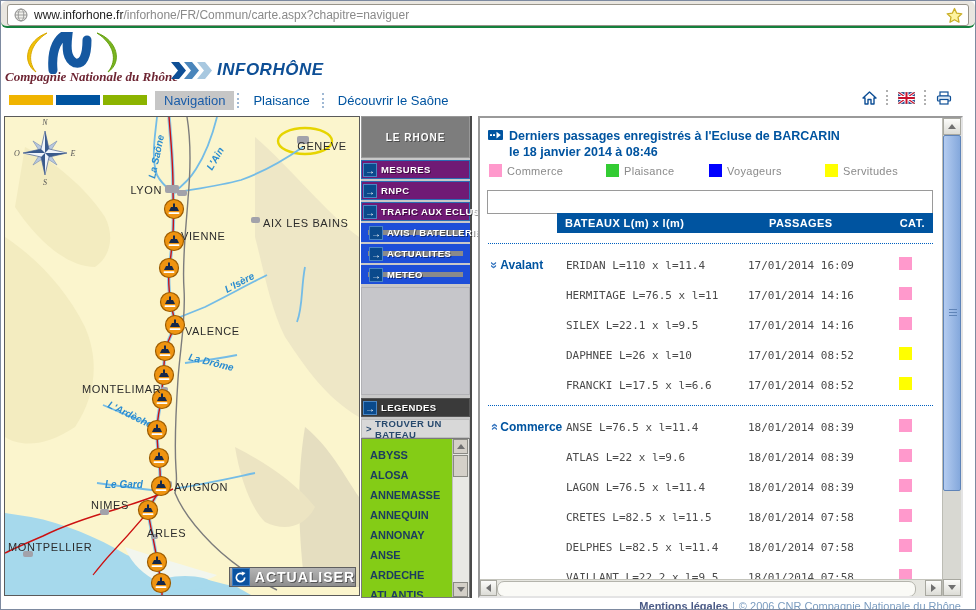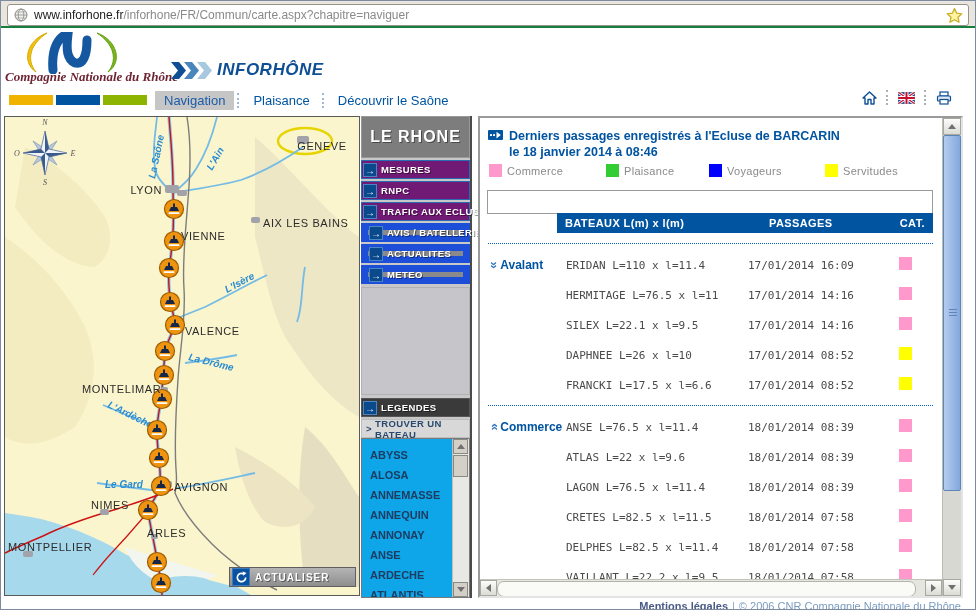--- a/index.html
+++ b/index.html
@@ -1,21 +1,21 @@
 <!DOCTYPE html>
 <html><head>
 <meta charset="utf-8">
 <style>
   html,body{margin:0;padding:0;background:#cfd4dc;}
   .app{position:relative;width:976px;height:610px;overflow:hidden;background:#fff;
        border:1px solid #7d8aa0;box-sizing:border-box;
        font-family:"Liberation Sans",sans-serif;}
   
   .browser-bar{position:absolute;left:0;top:0;width:100%;height:27px;background:#e9e6e0;
-               border-bottom:2px solid #15803d;box-sizing:border-box;}
+               border-bottom:2px solid #15803d;box-sizing:border-box;border-radius:6px;}
   .url-field{position:absolute;left:6px;top:3px;right:6px;height:20px;background:#fff;
              border:1px solid #98948a;border-radius:3px;display:flex;align-items:center;}
   .globe{margin:0 6px 0 6px;flex:0 0 auto;}
   .url-text{font-size:12px;color:#8a8a8a;white-space:nowrap;overflow:hidden;}
   .url-text .host{color:#1c1c1c;}
   .bookmark-star{margin-left:auto;margin-right:5px;flex:0 0 auto;cursor:pointer;}
   
   .logo{position:absolute;left:8px;top:31px;}
   .logo-caption{position:absolute;left:4px;top:68px;font-family:"Liberation Serif",serif;
                 font-style:italic;font-weight:bold;font-size:13px;color:#6e2533;white-space:nowrap;}
@@ -36,43 +36,43 @@
   .map-panel{position:absolute;left:3px;top:115px;width:356px;height:480px;
              border:1px solid #5a5a5a;box-sizing:border-box;overflow:hidden;background:#fbf5cd;}
   .map-city{font-size:11px;fill:#2b2b2b;letter-spacing:.6px;font-family:"Liberation Sans",sans-serif;}
   .map-river{font-size:10px;font-weight:bold;font-style:italic;fill:#2a8cd0;font-family:"Liberation Sans",sans-serif;}
   .compass-letter{font-size:8px;font-style:italic;fill:#555;font-family:"Liberation Serif",serif;}
   .refresh-btn{position:absolute;right:3px;bottom:8px;width:127px;height:20px;
                background:linear-gradient(#b4b4b4,#8e8e8e);border:1px solid #5f5f5f;box-sizing:border-box;
                display:flex;align-items:center;cursor:pointer;}
   .refresh-ico{width:16px;height:16px;background:#0a52a0;border:1px solid #3a7ac0;margin:0 5px 0 2px;
                display:flex;align-items:center;justify-content:center;}
-  .refresh-label{color:#fff;font-size:10px;font-weight:bold;letter-spacing:1px;
+  .refresh-label{color:#fff;font-size:14px;font-weight:bold;letter-spacing:1px;
                  text-shadow:1px 1px 0 #555;}
   
   .menu-col{position:absolute;left:360px;top:115px;width:111px;height:482px;background:#c8c8c8;
             border-right:2px solid #4a4a4a;box-sizing:border-box;display:flex;flex-direction:column;}
   .menu-title{height:40px;background:#7d7d7d;border:1px solid #989898;margin-bottom:2px;
-              color:#fff;font-size:16px;font-weight:bold;letter-spacing:1px;
+              color:#fff;font-size:10px;font-weight:bold;letter-spacing:1px;
               display:flex;align-items:center;justify-content:center;text-shadow:1px 1px 0 #4a4a4a;}
   .menu-item{height:19px;margin-bottom:2px;display:flex;align-items:center;cursor:pointer;box-sizing:border-box;}
   .menu-item.blue{background:#701a75;border:1px solid #2a6cb4;}
   .menu-item.gray{background:#8a8a8a;border:7px solid #1d4ed8;}
   .menu-item.dark{background:#3a3a3a;border:1px solid #555;margin-top:2px;align-items:center;}
   .mi-icon{width:14px;height:14px;background:#0a4a8c;border:1px solid #4a86c4;margin:0 4px 0 1px;
            color:#fff;font-size:10px;line-height:13px;text-align:center;flex:0 0 auto;box-sizing:border-box;}
   .mi-icon::before{content:"\2192";}
   .mi-label{color:#fff;font-size:9.5px;font-weight:bold;letter-spacing:.4px;white-space:nowrap;
             text-shadow:1px 1px 0 rgba(0,0,0,.45);}
   .menu-void{flex:1 1 auto;background:#c6c6ca;border:1px solid #b2b2b6;margin:1px 0;}
   .find-boat{height:17px;background:#d8d8d8;border:1px solid #bdbdbd;display:flex;align-items:center;
              cursor:pointer;color:#284a6e;font-size:9.5px;font-weight:bold;letter-spacing:.4px;}
   .find-boat .fb-chev{margin:0 3px 0 4px;}
   .find-boat .fb-chev::before{content:">";}
-  .boat-list{height:158px;background:#0ea5e9;border:1px solid #7a7a7a;position:relative;overflow:hidden;}
+  .boat-list{height:158px;background:#84cc16;border:1px solid #7a7a7a;position:relative;overflow:hidden;}
   .boat-items{position:absolute;left:0;top:0;right:16px;bottom:0;padding:6px 0 0 8px;overflow:hidden;}
   .boat-item{height:20px;line-height:20px;font-size:11px;font-weight:bold;color:#1c3c60;cursor:pointer;}
   .list-scroll{position:absolute;right:0;top:0;bottom:0;width:16px;background:#e8e8e4;border-left:1px solid #c0c0ba;}
   .ls-btn{position:absolute;left:0;width:15px;height:15px;background:#d4d0c8;border:1px solid #8a8a84;
           box-sizing:border-box;display:flex;align-items:center;justify-content:center;cursor:pointer;}
   .ls-thumb{position:absolute;left:0;top:16px;width:15px;height:22px;background:#d4d0c8;
             border:1px solid #8a8a84;box-sizing:border-box;cursor:pointer;}
   
   .right-panel{position:absolute;left:477px;top:115px;width:485px;height:482px;background:#fff;
                border:2px solid;border-color:#9a9a9a #e4e4e4 #e4e4e4 #9a9a9a;box-sizing:border-box;overflow:hidden;}

